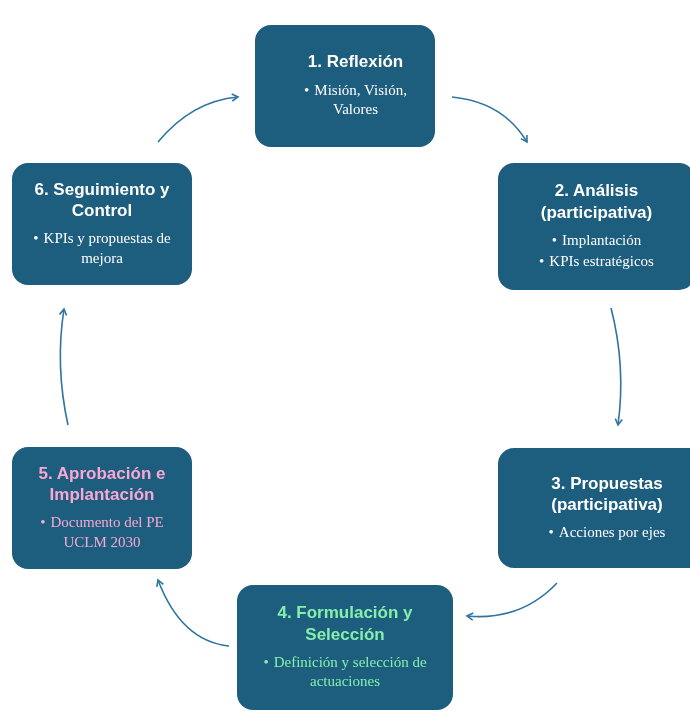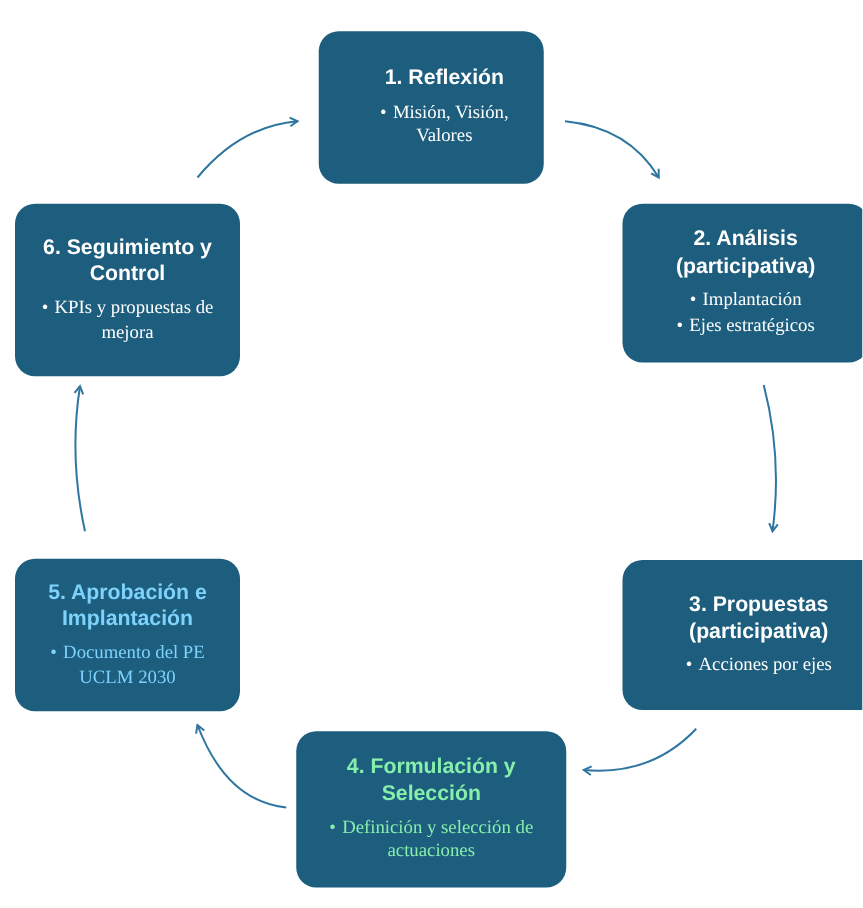--- a/index.html
+++ b/index.html
@@ -46,21 +46,21 @@
     font-family: Liberation Serif, serif;
   }
   .bullet .marker { margin-right: 5px; }
 
   
   #node1 { left: 255px; top: 25px;  width: 180px; height: 122px; padding-left: 30px; }
   #node2 { left: 498px; top: 163px; width: 197px; height: 127px; }
   #node3 { left: 498px; top: 448px; width: 218px; height: 120px; }
   #node4 { left: 237px; top: 585px; width: 216px; height: 125px; }
   #node5 { left: 12px;  top: 447px; width: 180px; height: 122px; }
-  #node6 { left: 12px;  top: 163px; width: 180px; height: 138px; }
+  #node6 { left: 12px;  top: 163px; width: 180px; height: 122px; }
 </style>
 </head>
 <body>
 
 <div class="canvas">
 
   <svg class="arrow-layer" viewBox="0 0 690 726" xmlns="http://www.w3.org/2000/svg">
     <defs>
       <marker id="ah" markerWidth="10" markerHeight="10" refX="7" refY="4.5" orient="auto" markerUnits="userSpaceOnUse">
         <polyline points="1,1 7,4.5 1,8" fill="none" stroke="#2e75a0" stroke-width="1.6"></polyline>
@@ -80,39 +80,39 @@
       <span class="marker">•</span><span>Misión, Visión, Valores</span>
     </div>
   </div>
 
   <div class="node" id="node2" style="background: rgb(29, 93, 125); color: rgb(255, 255, 255);">
     <div class="node-title">2. Análisis (participativa)</div>
     <div class="bullet">
       <span class="marker">•</span><span>Implantación</span>
     </div>
     <div class="bullet">
-      <span class="marker">•</span><span>Ejes estratégicos</span>
+      <span class="marker">•</span><span>KPIs estratégicos</span>
     </div>
   </div>
 
   <div class="node" id="node3" style="background: rgb(29, 93, 125); color: rgb(255, 255, 255);">
     <div class="node-title">3. Propuestas (participativa)</div>
     <div class="bullet">
       <span class="marker">•</span><span>Acciones por ejes</span>
     </div>
   </div>
 
   <div class="node" id="node4" style="background: rgb(29, 93, 125); color: #86efac;">
     <div class="node-title">4. Formulación y Selección</div>
     <div class="bullet">
       <span class="marker">•</span><span>Definición y selección de actuaciones</span>
     </div>
   </div>
 
-  <div class="node" id="node5" style="background: rgb(29, 93, 125); color: #7dd3fc;">
+  <div class="node" id="node5" style="background: rgb(29, 93, 125); color: #f9a8d4;">
     <div class="node-title">5. Aprobación e Implantación</div>
     <div class="bullet">
       <span class="marker">•</span><span>Documento del PE UCLM 2030</span>
     </div>
   </div>
 
   <div class="node" id="node6" style="background: rgb(29, 93, 125); color: rgb(255, 255, 255);">
     <div class="node-title">6. Seguimiento y Control</div>
     <div class="bullet">
       <span class="marker">•</span><span>KPIs y propuestas de mejora</span>

